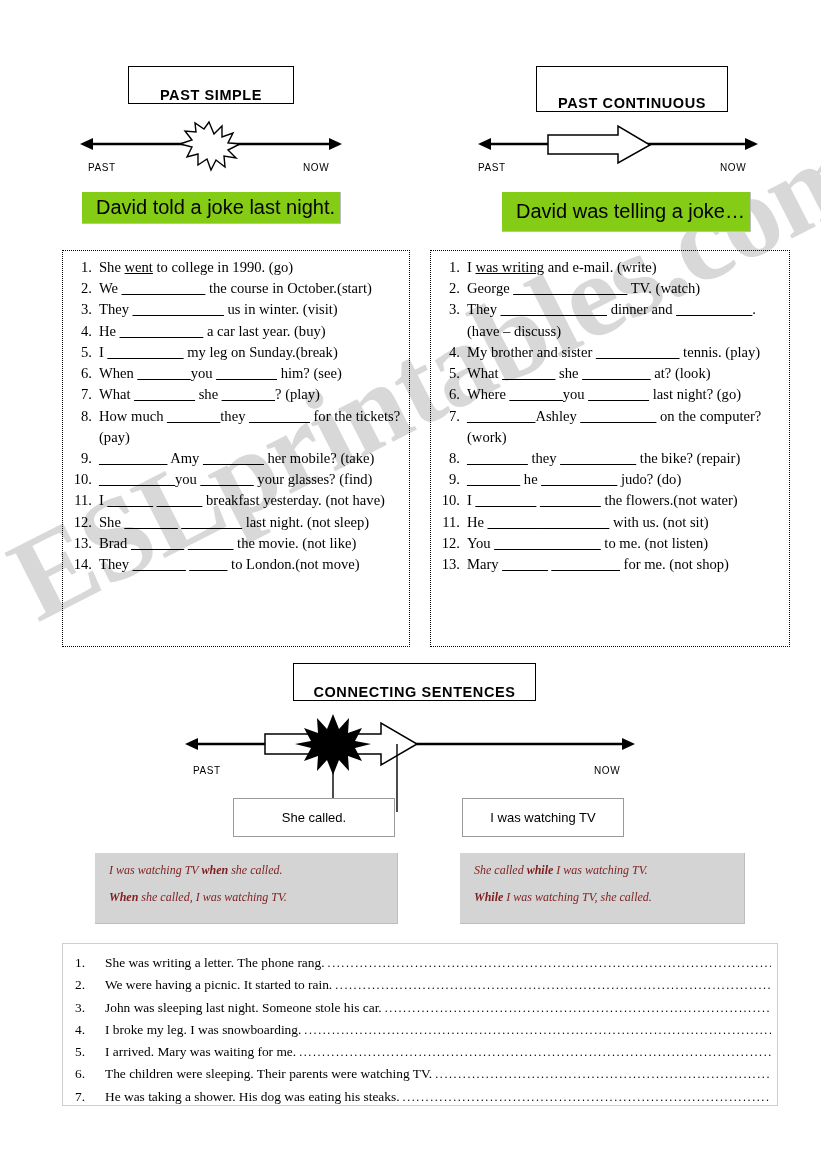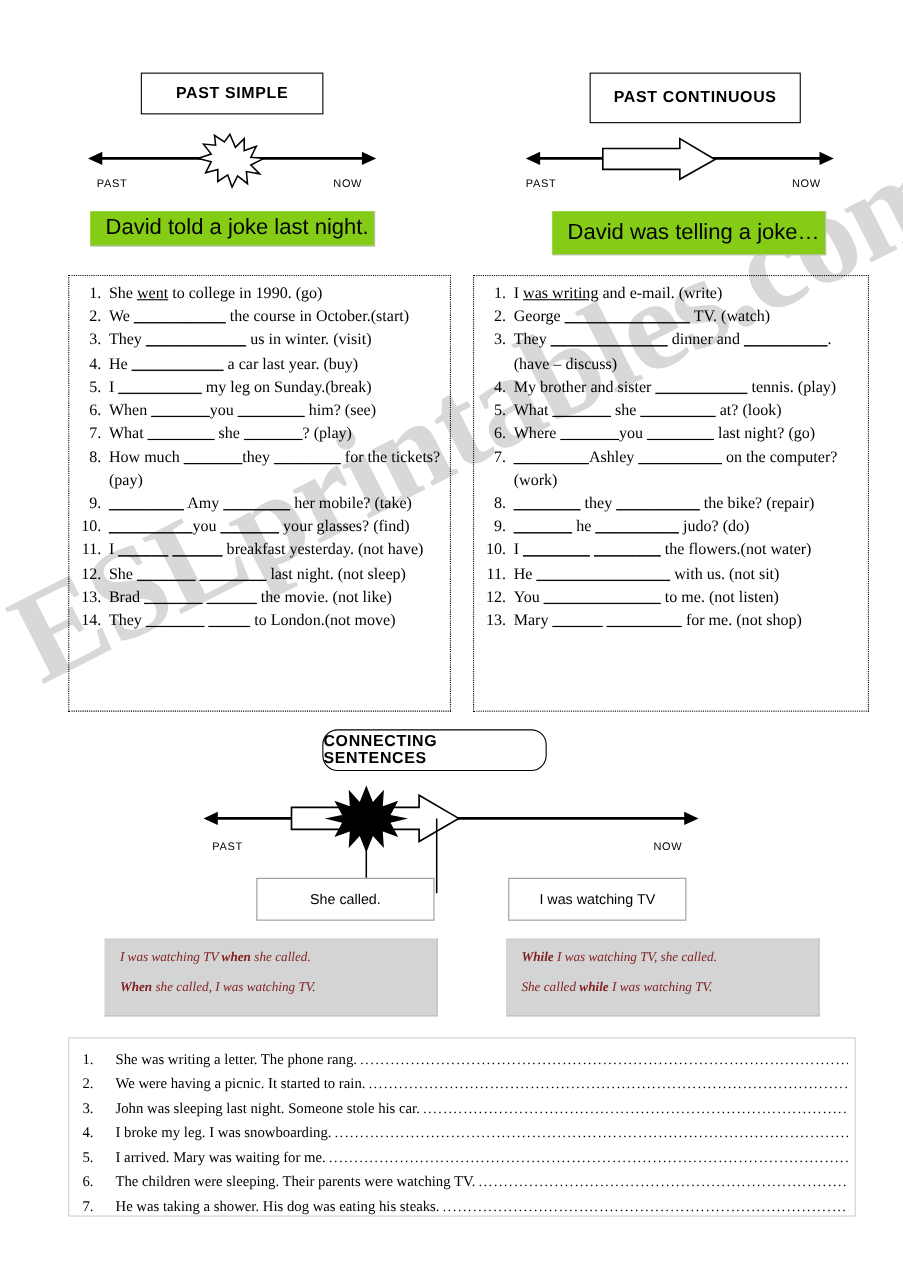--- a/index.html
+++ b/index.html
@@ -34,30 +34,30 @@
     opacity: 0.85;
   }
 
   .page { position:absolute; inset:0; z-index: 3; }
 
   
   .title-box {
     position:absolute;
     border: 1.6px solid #000;
     background: transparent;
-    display:flex; align-items:center; justify-content:center;
+    display:flex; align-items:flex-end; justify-content:center;
     font-family: "Liberation Sans", sans-serif;
     font-size: 14.5px;
     font-weight: 700;
     letter-spacing: 0.6px;
     color:#000;
   }
   #title-past-simple     { left:128px; top:66px;  width:166px; height:38px; }
   #title-past-continuous { left:536px; top:66px;  width:192px; height:46px; }
-  #title-connecting      { left:293px; top:663px; width:204px; height:38px;border-radius:14px; }
+  #title-connecting      { left:293px; top:663px; width:243px; height:38px; }
 
   .tl-label {
     position:absolute;
     font-family: "Liberation Sans", sans-serif;
     font-size: 10px;
     letter-spacing: 0.6px;
     color:#000;
   }
 
   
@@ -345,22 +345,22 @@
   </div>
   <div class="callout-box" id="callout-watching">
     <span>I was watching TV</span>
   </div>
 
   <div class="gray-rule-box" id="rules-when">
       <p>I was watching TV <b>when</b> she called.</p>
       <p><b>When</b> she called, I was watching TV.</p>
     </div>
   <div class="gray-rule-box" id="rules-while">
+      <p>She called <b>while</b> I was watching TV.</p>
       <p><b>While</b> I was watching TV, she called.</p>
-      <p>She called <b>while</b> I was watching TV.</p>
     </div>
 
   <div id="bottom-box">
     <div id="bottom-list">
         <div class="bl-item">
           <span class="bl-num">1.</span>
           <span class="bl-text">She was writing a letter. The phone rang.</span>
           <span class="bl-dots">.........................................................................................................</span>
         </div>
         <div class="bl-item">

